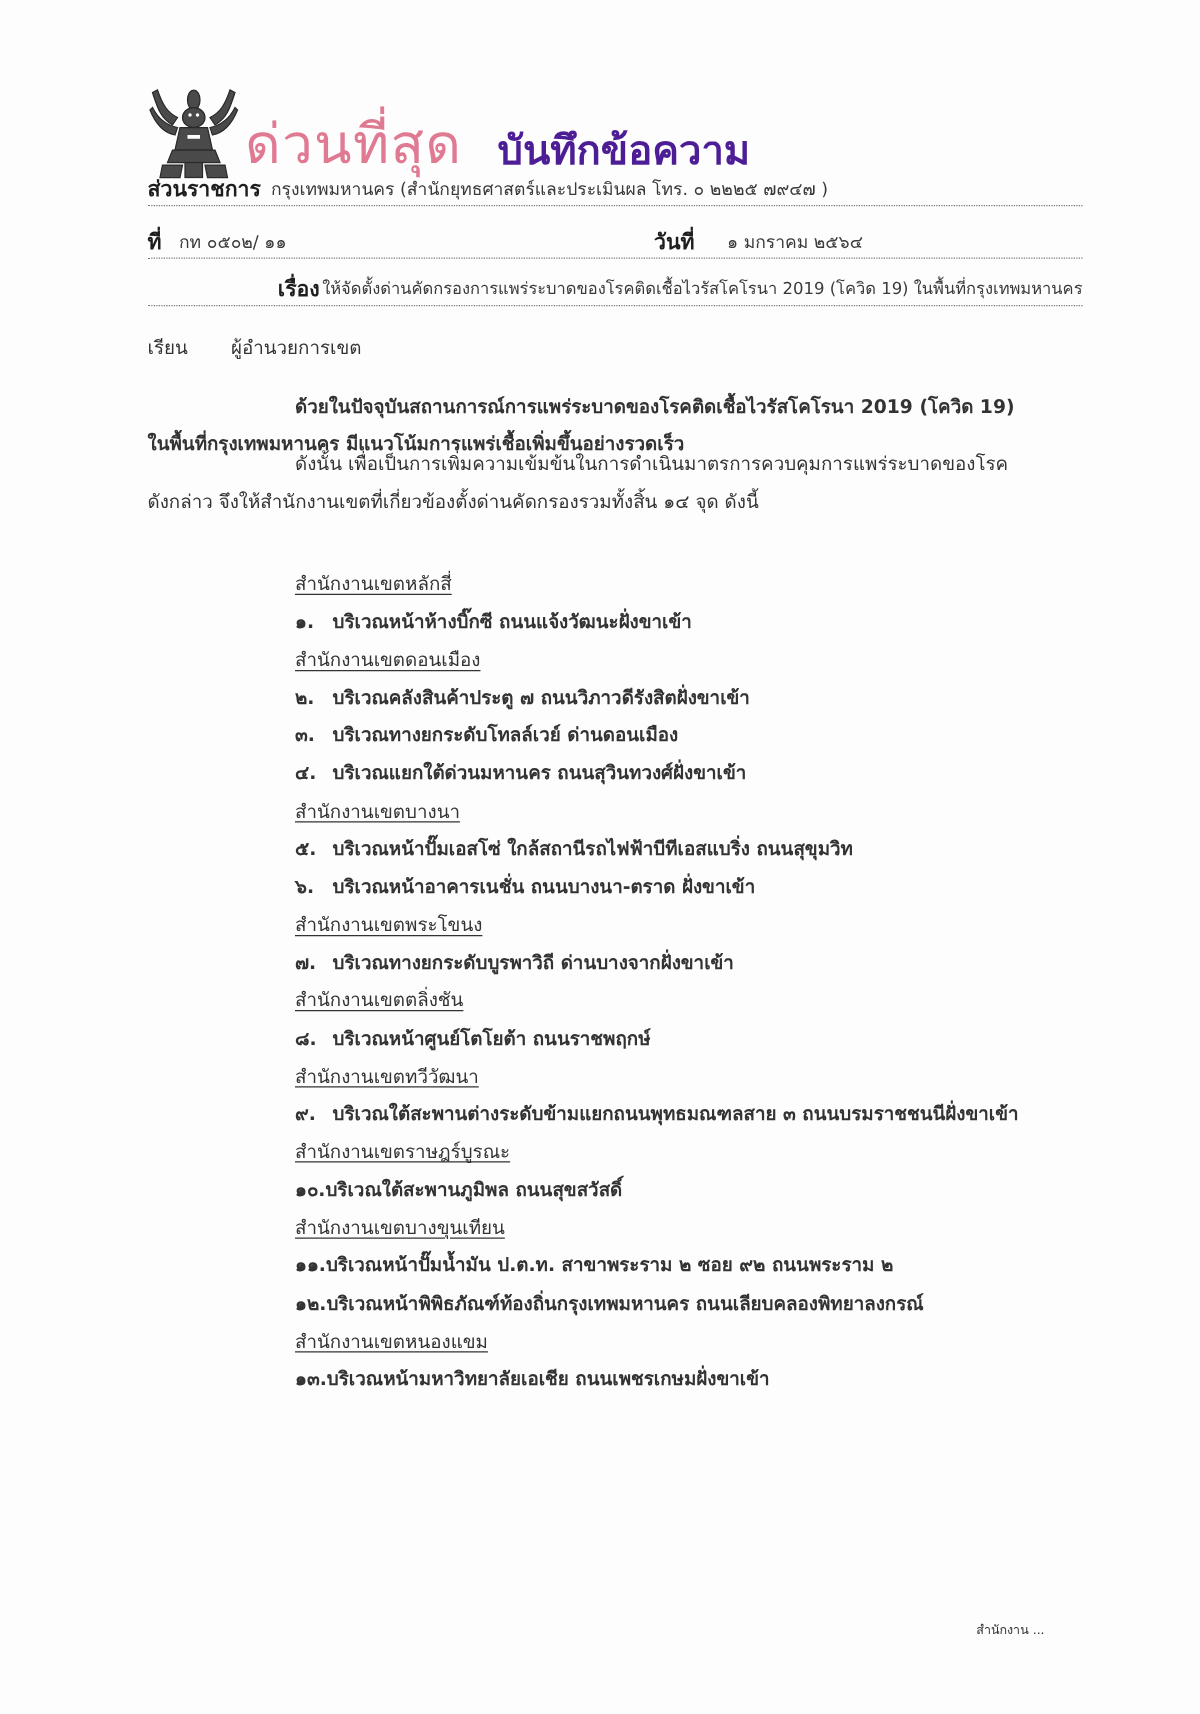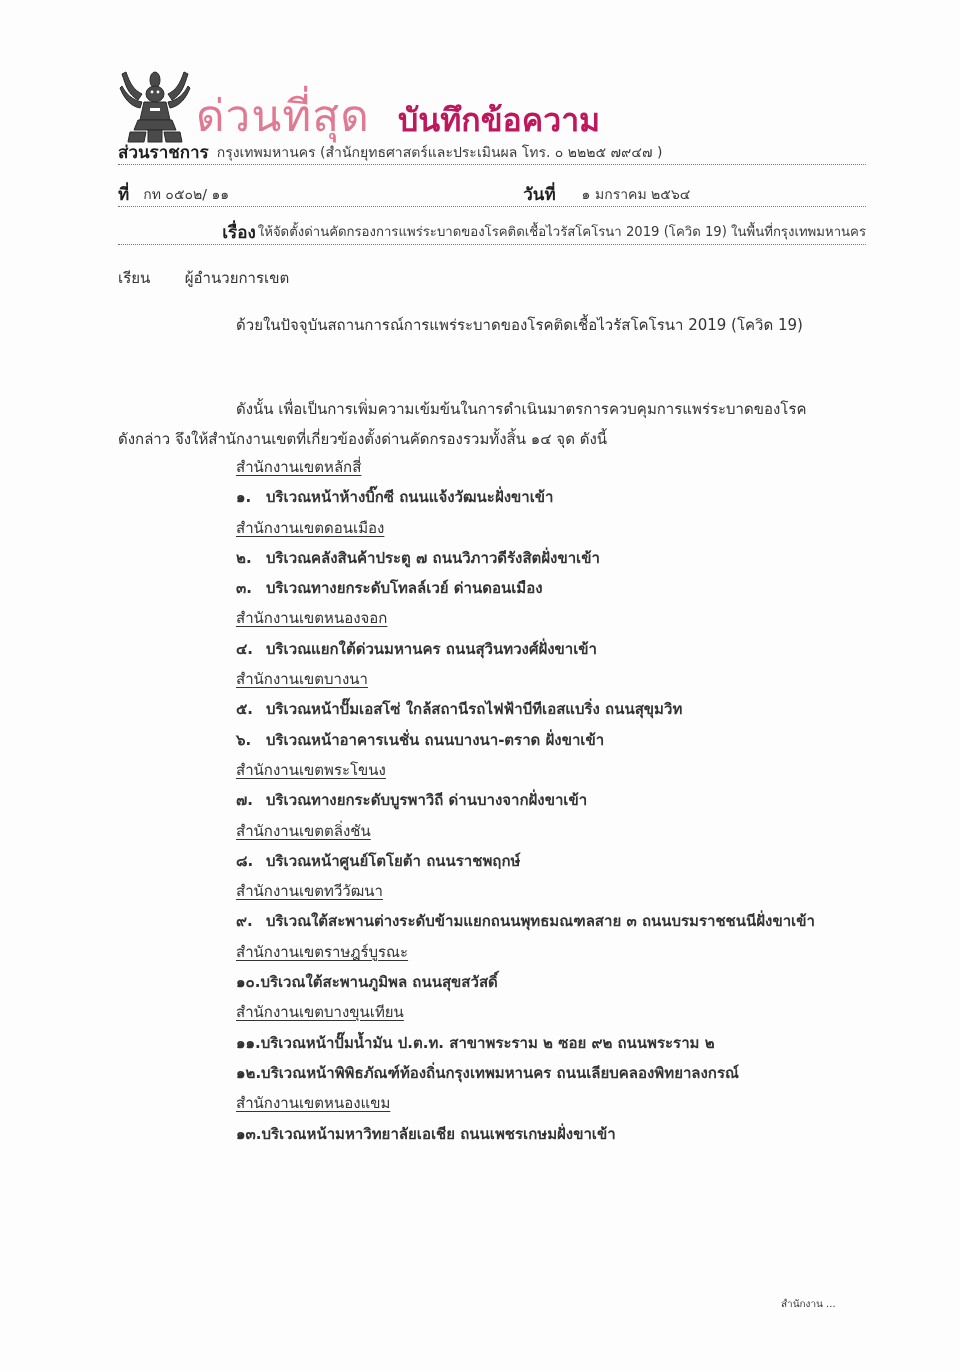--- a/index.html
+++ b/index.html
@@ -10,21 +10,21 @@
     }
     .page { position: absolute; left: 0; top: 0; width: 960px; height: 1371px; }
     .emblem { position: absolute; left: 116px; top: 64px; width: 78px; height: 84px; }
     .urgent {
       position: absolute; left: 196px; top: 86px;
       font-size: 44px; color: #e07a92; font-weight: normal; letter-spacing: 1px;
       line-height: 60px;
     }
     .memo-title {
       position: absolute; left: 398px; top: 96px;
-      font-size: 32px; color: #be185d; font-weight: bold; line-height: 48px;
+      font-size: 32px; color: #4c1d95; font-weight: bold; line-height: 48px;
     }
     .field-row {
       position: absolute; left: 118px; width: 748px; height: 28px;
       border-bottom: 1.5px dotted #777; display: flex; align-items: flex-end;
       font-size: 15px; line-height: 24px;
     }
     .field-label { font-weight: bold; font-size: 17px; color: #1e1e1e; margin-right: 8px; white-space: nowrap; }
     .field-value { color: #3a3a3a; white-space: nowrap; font-size: 14px; }
     .salutation { position: absolute; left: 118px; top: 266px; font-size: 15px; color: #333; }
     .salutation .lbl { display: inline-block; width: 62px; }
@@ -88,38 +88,38 @@
   <div class="field-row" style="top:216px;justify-content:flex-end;">
     <span class="field-label" style="margin-right:2px;">เรื่อง</span>
     <span class="field-value" style="font-size:13.2px;">ให้จัดตั้งด่านคัดกรองการแพร่ระบาดของโรคติดเชื้อไวรัสโคโรนา 2019 (โควิด 19) ในพื้นที่กรุงเทพมหานคร</span>
   </div>
 
   <div class="salutation">
     <span class="lbl">เรียน</span>
     <span>ผู้อำนวยการเขต</span>
   </div>
 
-  <div class="para" style="top:310px;">
+  <div class="para" style="top:310px;font-weight:bold;">
     <div><span class="indent"></span><span>ด้วยในปัจจุบันสถานการณ์การแพร่ระบาดของโรคติดเชื้อไวรัสโคโรนา 2019 (โควิด 19)</span></div>
+    <div>ในพื้นที่กรุงเทพมหานคร มีแนวโน้มการแพร่เชื้อเพิ่มขึ้นอย่างรวดเร็ว</div>
   </div>
 
-  <div class="para" style="top:394px;">
+  <div class="para" style="top:356px;">
     <div><span class="indent"></span><span>ดังนั้น เพื่อเป็นการเพิ่มความเข้มข้นในการดำเนินมาตรการควบคุมการแพร่ระบาดของโรค</span></div>
     <div>ดังกล่าว  จึงให้สำนักงานเขตที่เกี่ยวข้องตั้งด่านคัดกรองรวมทั้งสิ้น ๑๔ จุด  ดังนี้</div>
   </div>
 
   <div class="list">
     <div class="office">สำนักงานเขตหลักสี่</div>
     <div class="point"><span class="num">๑.</span><span>บริเวณหน้าห้างบิ๊กซี  ถนนแจ้งวัฒนะฝั่งขาเข้า</span></div>
 
     <div class="office">สำนักงานเขตดอนเมือง</div>
     <div class="point"><span class="num">๒.</span><span>บริเวณคลังสินค้าประตู ๗ ถนนวิภาวดีรังสิตฝั่งขาเข้า</span></div>
     <div class="point"><span class="num">๓.</span><span>บริเวณทางยกระดับโทลล์เวย์ ด่านดอนเมือง</span></div>
 
-    <div class="office">สำนักงานเขตหนองจอก</div>
     <div class="point"><span class="num">๔.</span><span>บริเวณแยกใต้ด่วนมหานคร ถนนสุวินทวงศ์ฝั่งขาเข้า</span></div>
 
     <div class="office">สำนักงานเขตบางนา</div>
     <div class="point"><span class="num">๕.</span><span>บริเวณหน้าปั๊มเอสโซ่ ใกล้สถานีรถไฟฟ้าบีทีเอสแบริ่ง ถนนสุขุมวิท</span></div>
     <div class="point"><span class="num">๖.</span><span>บริเวณหน้าอาคารเนชั่น ถนนบางนา-ตราด ฝั่งขาเข้า</span></div>
 
     <div class="office">สำนักงานเขตพระโขนง</div>
     <div class="point"><span class="num">๗.</span><span>บริเวณทางยกระดับบูรพาวิถี ด่านบางจากฝั่งขาเข้า</span></div>
 
     <div class="office">สำนักงานเขตตลิ่งชัน</div>

